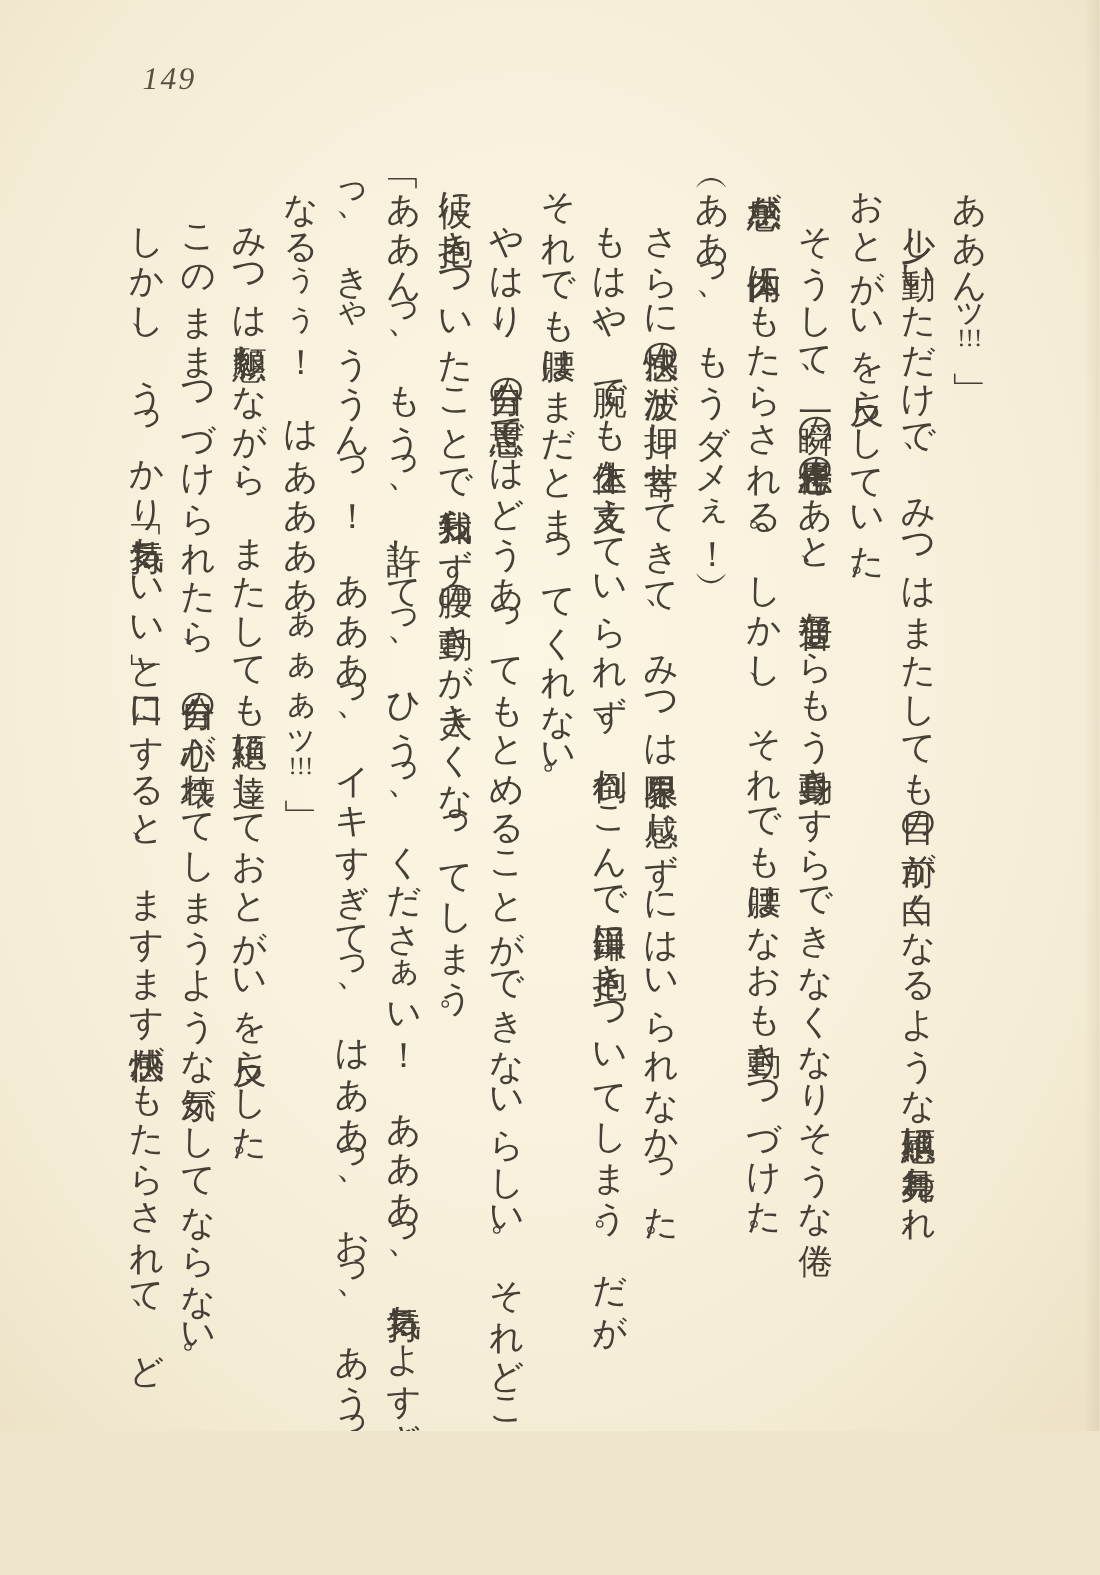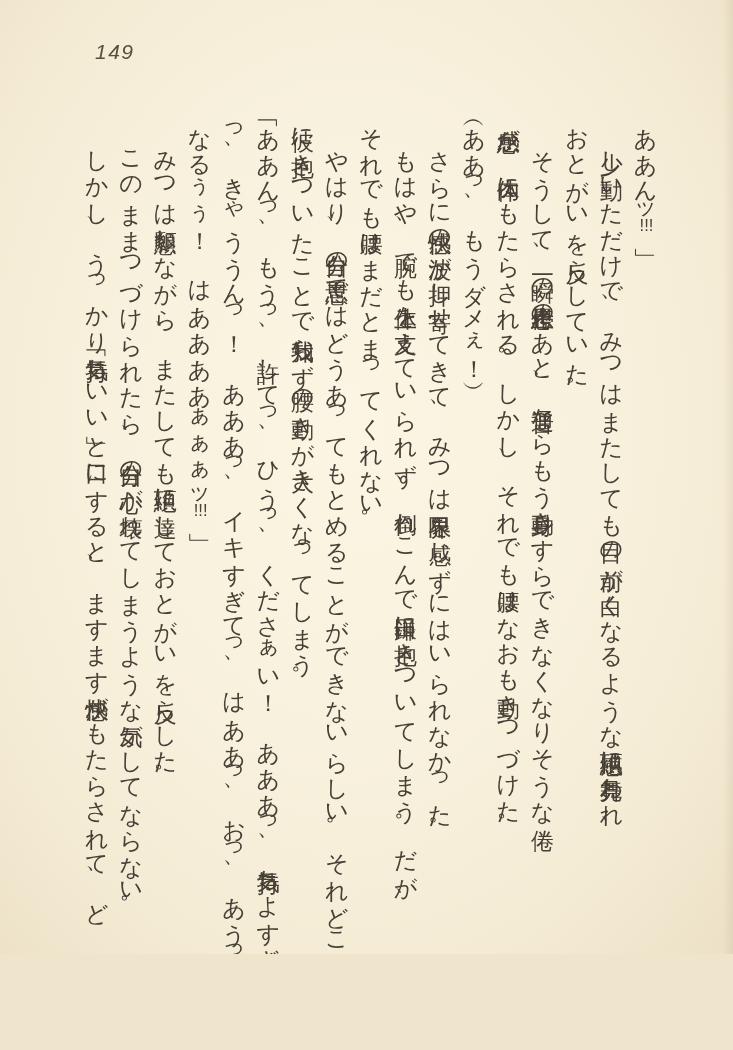--- a/index.html
+++ b/index.html
@@ -11,21 +11,21 @@
     height: 1050px;
     overflow: hidden;
     background: #efe5cc;
   }
   .page {
     position: relative;
     width: 733px;
     height: 954px;
     background: radial-gradient(ellipse at 48% 45%,
                 #fbf5e3 0%, #f8f1dd 45%, #f4ebd4 75%, #ece1c6 100%);
-    font-family: Liberation Sans, sans-serif;
+    font-family: Liberation Serif, serif;
     color: #453f36;
     overflow: hidden;
   }
   
   .page::after {
     content: "";
     position: absolute;
     top: 0; right: 0;
     width: 10px; height: 100%;
     background: linear-gradient(to right, rgba(120,105,75,0), rgba(120,105,75,0.10));

